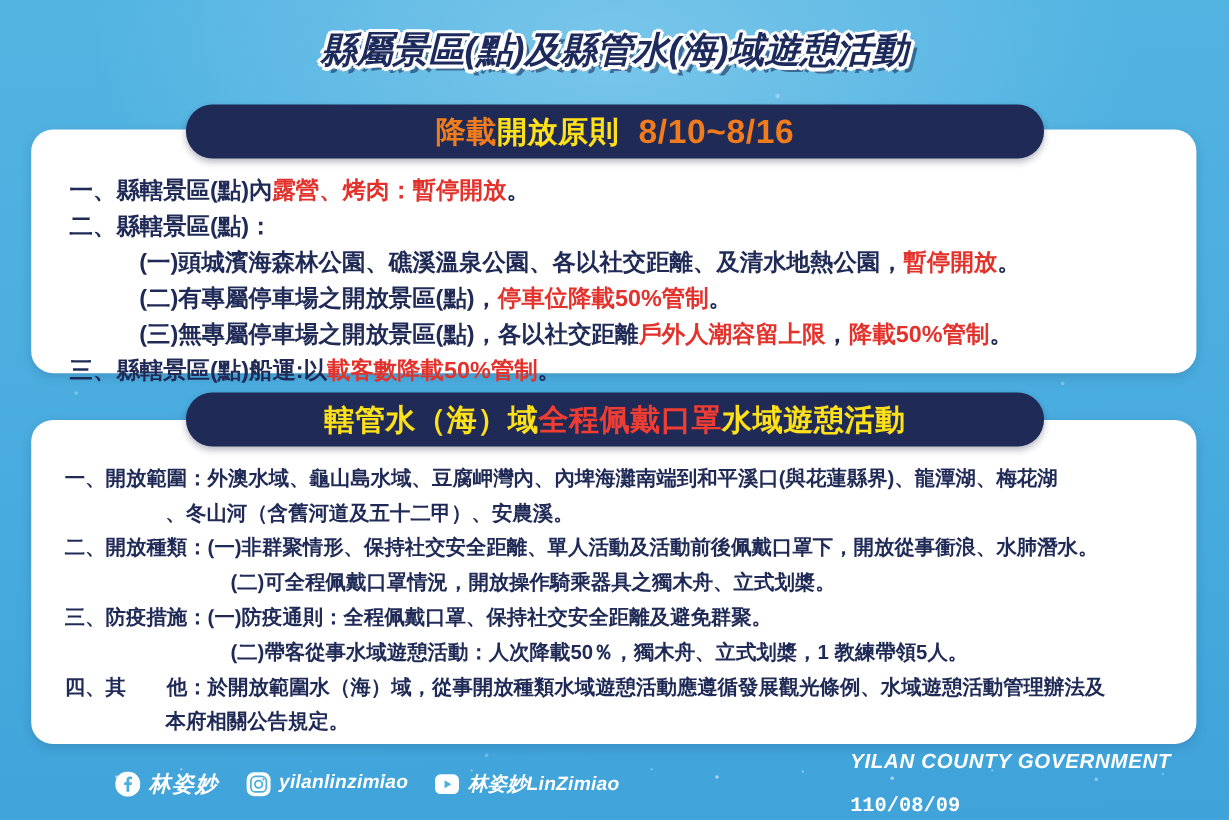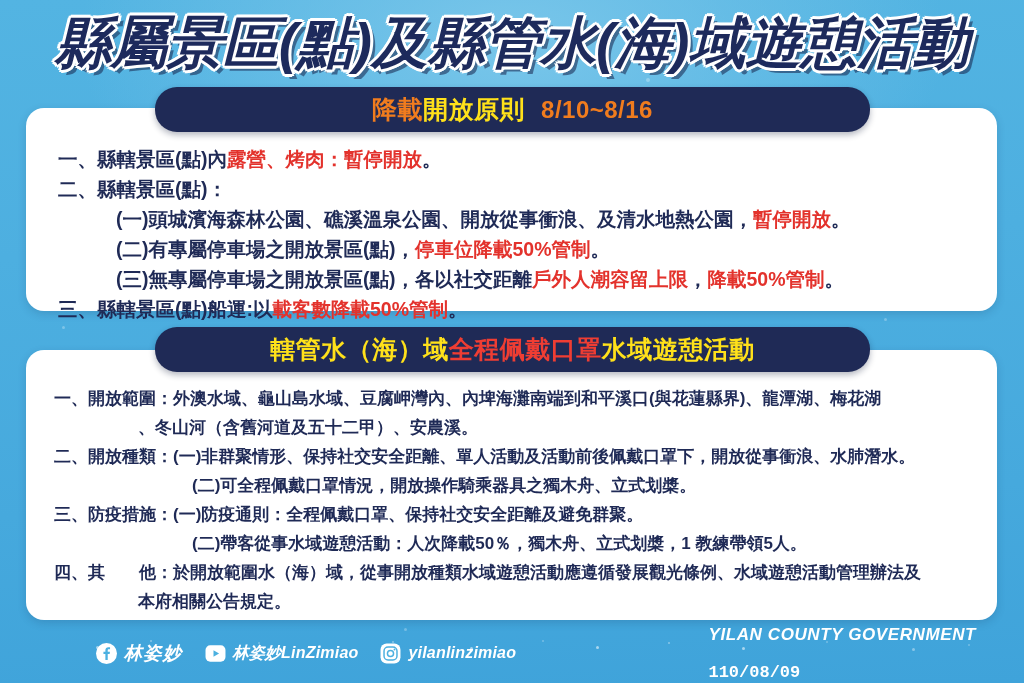--- a/index.html
+++ b/index.html
@@ -35,21 +35,21 @@
   .sparkle.s2 { background: rgba(255,255,255,0.38); }
   .sparkle.s3 { background: rgba(255,255,255,0.28); }
 
   
   .poster-title {
     position: absolute;
     top: 12px;
     left: 0;
     width: 1024px;
     text-align: center;
-    font-size: 56px;
+    font-size: 30px;
     line-height: 62px;
     font-weight: bold;
     font-style: italic;
     letter-spacing: 0px;
     color: #1d2a5c;
     text-shadow:
       -2px -2px 0 #ffffff,
        2px -2px 0 #ffffff,
       -2px  2px 0 #ffffff,
        2px  2px 0 #ffffff,
@@ -78,21 +78,21 @@
     letter-spacing: 0.5px;
     white-space: nowrap;
     z-index: 5;
   }
   #banner-1 { top: 87px; }
   #banner-2 { top: 327px; text-align: right; }
 
   .b-orange { color: #f07c1e; }
   .b-yellow { color: #ffe11a; }
   .b-red    { color: #ef3d33; }
-  .b-date   { color: #f07c1e; margin-left: 16px; font-size: 24px; }
+  .b-date   { color: #f07c1e; margin-left: 16px; font-size: 28px; }
 
   
   .card {
     position: absolute;
     left: 26px;
     width: 971px;
     background: #ffffff;
     border-radius: 18px;
     box-shadow: 0 3px 9px rgba(20,50,90,0.18);
     box-sizing: border-box;
@@ -217,21 +217,21 @@
 
     <div class="line">
       <span>一、縣轄景區(點)內</span><span class="red">露營、烤肉：暫停開放</span><span>。</span>
     </div>
 
     <div class="line">
       <span>二、縣轄景區(點)：</span>
     </div>
 
     <div class="line indent">
-      <span>(一)頭城濱海森林公園、礁溪溫泉公園、開放從事衝浪、及清水地熱公園，</span><span class="red">暫停開放</span><span>。</span>
+      <span>(一)頭城濱海森林公園、礁溪溫泉公園、各以社交距離、及清水地熱公園，</span><span class="red">暫停開放</span><span>。</span>
     </div>
 
     <div class="line indent">
       <span>(二)有專屬停車場之開放景區(點)，</span><span class="red">停車位降載50%管制</span><span>。</span>
     </div>
 
     <div class="line indent">
       <span>(三)無專屬停車場之開放景區(點)，各以社交距離</span><span class="red">戶外人潮容留上限</span><span>，</span><span class="red">降載50%管制</span><span>。</span>
     </div>
 
@@ -290,44 +290,44 @@
     <div class="social-group">
 
       <div class="social">
         <span>
           <svg class="s-icon" viewBox="0 0 24 24" aria-hidden="true">
             <circle cx="12" cy="12" r="12" fill="#ffffff"></circle>
             <path fill="#4bb0e0" d="M13.4 19.3v-6.6h2.2l.34-2.6H13.4V8.4c0-.75.2-1.26 1.28-1.26h1.37V4.82a18.4 18.4 0 0 0-2-.1c-1.98 0-3.33 1.2-3.33 3.42v1.96H8.5v2.6h2.22v6.6z"></path>
           </svg>
         </span>
         <span class="social-label script">林姿妙</span>
-      </div>
-
-      <div class="social">
-        <span>
-          <svg class="s-icon" viewBox="0 0 24 24" aria-hidden="true">
-            <rect x="0.6" y="2.6" width="22.8" height="18.8" rx="5.4" fill="#ffffff"></rect>
-            <path fill="#4bb0e0" d="M9.7 8.2v7.6l6.4-3.8z"></path>
-          </svg>
-        </span>
-        <span class="social-label">林姿妙LinZimiao</span>
       </div>
 
       <div class="social">
         <span>
           <svg class="s-icon" viewBox="0 0 24 24" aria-hidden="true">
             <rect x="0.6" y="0.6" width="22.8" height="22.8" rx="7" fill="#ffffff"></rect>
             <rect x="4.6" y="4.6" width="14.8" height="14.8" rx="4.6" fill="none" stroke="#4bb0e0" stroke-width="1.7"></rect>
             <circle cx="12" cy="12" r="3.5" fill="none" stroke="#4bb0e0" stroke-width="1.7"></circle>
             <circle cx="16.6" cy="7.4" r="1.1" fill="#4bb0e0"></circle>
           </svg>
         </span>
         <span class="social-label">yilanlinzimiao</span>
       </div>
 
+      <div class="social">
+        <span>
+          <svg class="s-icon" viewBox="0 0 24 24" aria-hidden="true">
+            <rect x="0.6" y="2.6" width="22.8" height="18.8" rx="5.4" fill="#ffffff"></rect>
+            <path fill="#4bb0e0" d="M9.7 8.2v7.6l6.4-3.8z"></path>
+          </svg>
+        </span>
+        <span class="social-label">林姿妙LinZimiao</span>
+      </div>
+
     </div>
 
     <div class="gov-group">
       <span class="gov-name">YILAN COUNTY GOVERNMENT</span>
       <span class="gov-date">110/08/09</span>
     </div>
 
   </div>
 
 </div>

